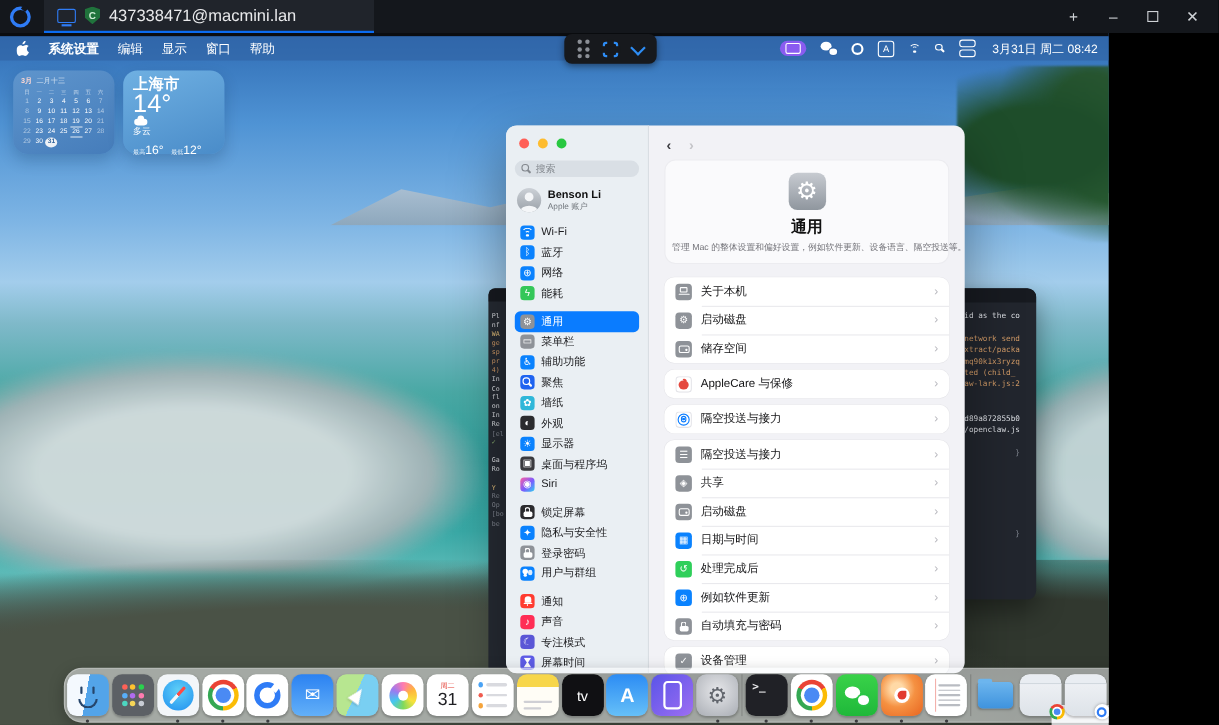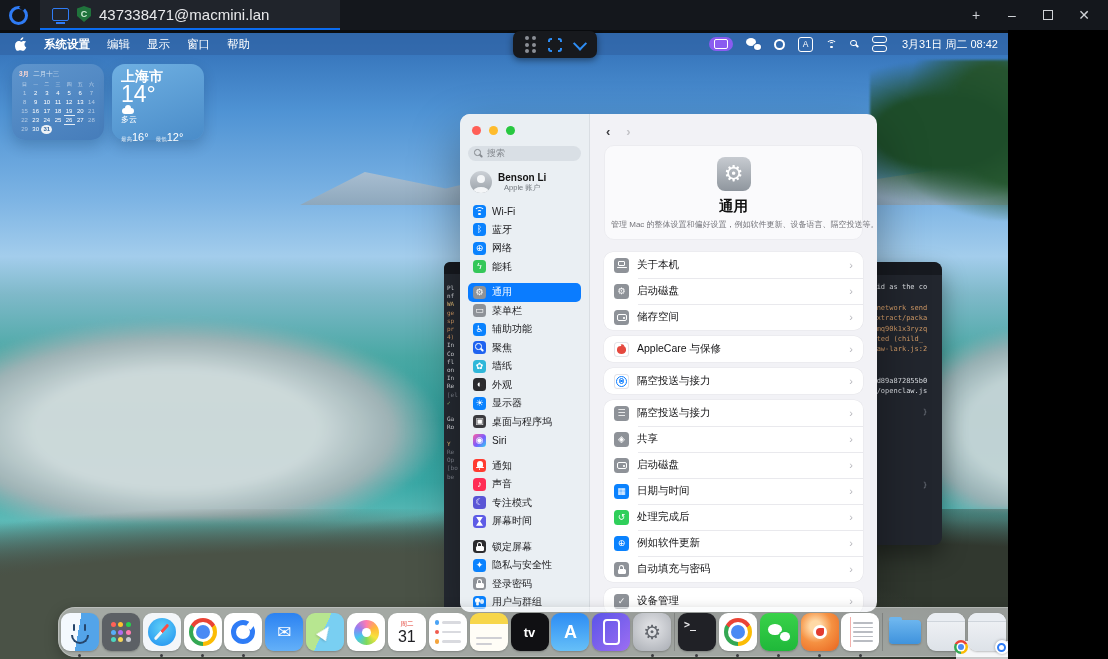--- a/index.html
+++ b/index.html
@@ -129,21 +129,21 @@
   
   .term{font-family:"DejaVu Sans Mono","Liberation Mono",monospace;overflow:hidden;box-sizing:border-box;}
   #term-l{position:absolute;left:444px;top:232px;width:19px;height:345px;background:#262b33;border-radius:6px 0 0 0;z-index:3;padding:22px 1px 0 3px;font-size:6px;line-height:8.2px;}
   #term-l::before{content:"";position:absolute;top:0;left:0;right:0;height:12px;background:#171a20;border-radius:6px 0 0 0;}
   #term-r{position:absolute;left:858px;top:232px;width:84px;height:283px;background:#22262e;border-radius:8px;z-index:2;padding:20px 3px 0 6px;font-size:7px;line-height:10.4px;box-shadow:0 10px 24px rgba(0,0,0,.4);}
   #term-r::before{content:"";position:absolute;top:0;left:0;right:0;height:13px;background:#171a20;border-radius:8px 8px 0 0;}
   .term div{white-space:pre;}
 
   
   #sw{position:absolute;left:460px;top:84px;width:417px;height:498px;border-radius:10px;z-index:10;box-shadow:0 22px 50px rgba(0,0,0,.38);display:flex;overflow:hidden;background:#f2f2f6;}
-  .sb{width:130px;background:rgba(233,238,243,.97);border-right:1px solid #d9dee3;box-sizing:border-box;padding:10px 8px 0;flex:none;text-align:center;}
+  .sb{width:130px;background:rgba(233,238,243,.97);border-right:1px solid #d9dee3;box-sizing:border-box;padding:10px 8px 0;flex:none;}
   .tl{display:flex;gap:8px;margin:2px 0 11px 4px;}
   .tl b{width:9px;height:9px;border-radius:50%;}
   .srch{height:15px;border-radius:8px;background:#d9dfe5;display:flex;align-items:center;gap:4px;padding:0 6px;color:#84898f;font-size:9px;}
   .prof{display:flex;align-items:center;gap:6px;margin:10px 2px 9px;}
   .avatar{width:22px;height:22px;border-radius:50%;background:linear-gradient(180deg,#ccd1d7,#9aa1a8);position:relative;overflow:hidden;flex:none;}
   .avatar::before{content:"";position:absolute;left:50%;top:4px;width:8px;height:8px;margin-left:-4px;background:#f4f6f8;border-radius:50%;}
   .avatar::after{content:"";position:absolute;left:50%;bottom:-4px;width:16px;height:10px;margin-left:-8px;background:#f4f6f8;border-radius:50%;}
   .prof-name{font-size:10px;font-weight:bold;color:#111;line-height:11px;}
   .prof-sub{font-size:7.5px;color:#70767c;line-height:9px;}
   #sb-list .g{margin-bottom:7px;}
@@ -194,21 +194,21 @@
   .k-cal{background:#fff;flex-direction:column;gap:0;}
   .k-cal .wd2{font-size:6.5px;color:#e23b30;line-height:8px;}
   .k-cal .day{font-size:16px;color:#202024;font-weight:400;line-height:17px;}
   .k-rem{background:#fff;flex-direction:column;align-items:stretch;justify-content:center;padding:8px 6px;gap:5px;}
   .rrow{display:flex;gap:3px;align-items:center;}
   .rrow::before{content:"";width:4.5px;height:4.5px;border-radius:50%;background:var(--c);flex:none;}
   .rrow::after{content:"";flex:1;height:2.5px;background:#d9dadf;border-radius:2px;}
   .k-note{background:linear-gradient(180deg,#f7d64a 0 30%,#fffdf6 30%);flex-direction:column;justify-content:flex-end;align-items:flex-start;padding:6px;gap:4px;}
   .nbar{width:100%;height:2px;background:#cfcfd4;border-radius:1px;}
   .nbar.short{width:62%;}
-  .k-tv{background:#101013;color:#fff;font-size:13px;font-weight:bold;}
+  .k-tv{background:#101013;color:#fff;font-size:13px;font-weight:normal;}
   .k-as{background:linear-gradient(180deg,#2c8cf4,#66c0f8);color:#fff;font-size:18px;font-weight:600;}
   .k-ipm{background:linear-gradient(135deg,#5a54e8,#9d6ef2);}
   .ph-outline{width:13px;height:22px;border:2px solid #fff;border-radius:4px;}
   .k-set{background:radial-gradient(circle at 50% 40%,#e6e7ea,#a9adb4);color:#62666d;font-size:20px;}
   .k-term{background:#202126;color:#e8e8ea;font-family:"DejaVu Sans Mono",monospace;font-size:10px;font-weight:bold;align-items:flex-start;justify-content:flex-start;padding:6px;}
   .k-wc{background:linear-gradient(180deg,#39d249,#1fb83a);}
   .wcb{position:relative;width:22px;height:17px;}
   .wcb::before{content:"";position:absolute;left:0;top:0;width:14px;height:11.5px;background:#fff;border-radius:50%;}
   .wcb::after{content:"";position:absolute;right:0;bottom:0;width:10px;height:8.5px;background:#fff;border-radius:50%;box-shadow:0 0 0 1.5px #28c445;}
   .k-org{background:radial-gradient(circle at 38% 35%,#ffd9a6 0 16%,#f59142 48%,#e8641f);}
@@ -499,64 +499,64 @@
                 <span class="ic" style="width: 13px; height: 13px; background: rgb(58, 58, 62);">▣</span>
                 <span>桌面与程序坞</span>
               </div>
               <div class="it">
                 <span class="ic" style="width: 13px; height: 13px; background: linear-gradient(135deg, rgb(255, 95, 162), rgb(122, 92, 255) 55%, rgb(47, 209, 240));">◉</span>
                 <span>Siri</span>
               </div>
             </div>
             <div class="g">
               <div class="it">
+                <span class="ic" style="width: 13px; height: 13px; background: rgb(43, 43, 46);">
+                  <i class="ci-lock"></i>
+                </span>
+                <span>锁定屏幕</span>
+              </div>
+              <div class="it">
+                <span class="ic" style="width: 13px; height: 13px; background: rgb(10, 130, 254);">✦</span>
+                <span>隐私与安全性</span>
+              </div>
+              <div class="it">
+                <span class="ic" style="width: 13px; height: 13px; background: rgb(142, 146, 152);">
+                  <i class="ci-lock"></i>
+                </span>
+                <span>登录密码</span>
+              </div>
+              <div class="it">
+                <span class="ic" style="width: 13px; height: 13px; background: rgb(10, 130, 254);">
+                  <i class="ci-users"></i>
+                </span>
+                <span>用户与群组</span>
+              </div>
+            </div>
+            <div class="g">
+              <div class="it">
                 <span class="ic" style="width: 13px; height: 13px; background: rgb(255, 59, 48);">
                   <i class="ci-bell">
                     <i></i>
                   </i>
                 </span>
                 <span>通知</span>
               </div>
               <div class="it">
                 <span class="ic" style="width: 13px; height: 13px; background: rgb(255, 45, 85);">♪</span>
                 <span>声音</span>
               </div>
               <div class="it">
                 <span class="ic" style="width: 13px; height: 13px; background: rgb(90, 86, 214);">☾</span>
                 <span>专注模式</span>
               </div>
               <div class="it">
                 <span class="ic" style="width: 13px; height: 13px; background: rgb(94, 92, 230);">
                   <i class="ci-hour"></i>
                 </span>
                 <span>屏幕时间</span>
-              </div>
-            </div>
-            <div class="g">
-              <div class="it">
-                <span class="ic" style="width: 13px; height: 13px; background: rgb(43, 43, 46);">
-                  <i class="ci-lock"></i>
-                </span>
-                <span>锁定屏幕</span>
-              </div>
-              <div class="it">
-                <span class="ic" style="width: 13px; height: 13px; background: rgb(10, 130, 254);">✦</span>
-                <span>隐私与安全性</span>
-              </div>
-              <div class="it">
-                <span class="ic" style="width: 13px; height: 13px; background: rgb(142, 146, 152);">
-                  <i class="ci-lock"></i>
-                </span>
-                <span>登录密码</span>
-              </div>
-              <div class="it">
-                <span class="ic" style="width: 13px; height: 13px; background: rgb(10, 130, 254);">
-                  <i class="ci-users"></i>
-                </span>
-                <span>用户与群组</span>
               </div>
             </div>
           </div>
       </div>
       <div class="main">
         <div class="navbtns">
           <span class="bk">‹</span>
           <span class="fw">›</span>
         </div>
         <div class="hero">

